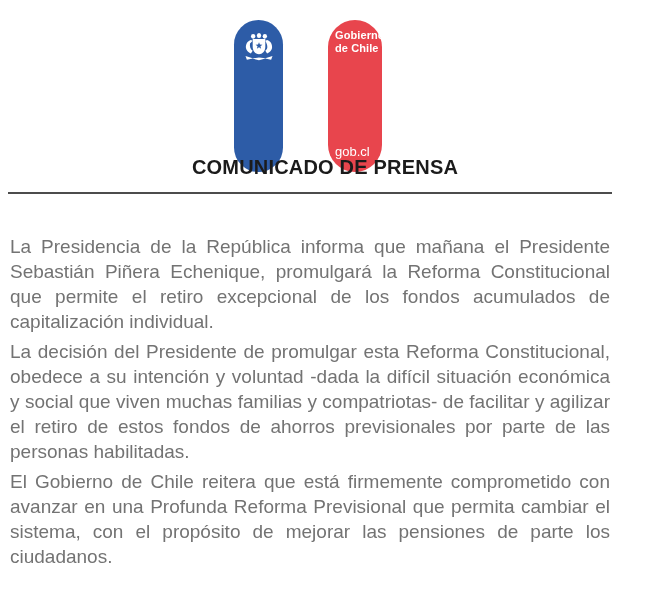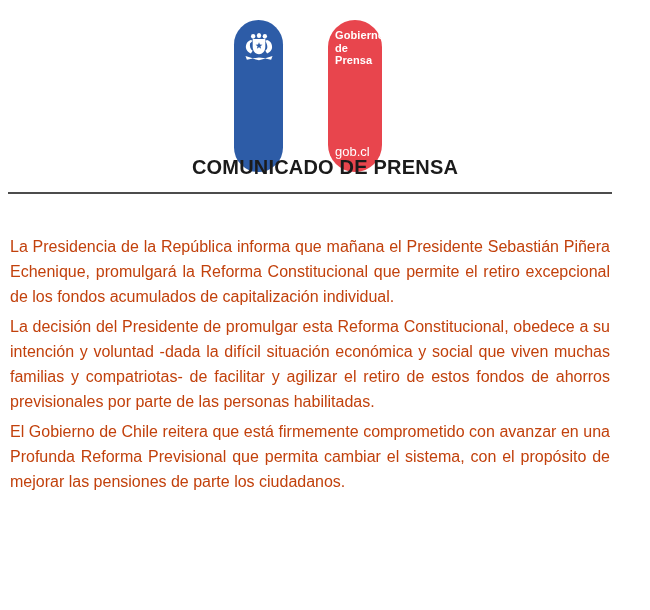--- a/index.html
+++ b/index.html
@@ -79,23 +79,23 @@
     height: 2px;
     background: #4c4c4c;
   }
 
   
   .content {
     position: absolute;
     top: 234px;
     left: 10px;
     width: 600px;
-    font-size: 16px;
+    font-size: 19px;
     line-height: 25px;
-    color: #c2410c;
+    color: #737373;
     text-align: justify;
   }
   .content p {
     margin: 0 0 5px 0;
   }
 
   
   .footer {
     position: absolute;
     top: 512px;
@@ -131,21 +131,21 @@
         <path d="M29 8 L27 9 C30.5 15.5 29.5 18.5 27 20 L29 23 C32 22 34 20 34.5 17 C35 13 33 9 29 8 Z" fill="#ffffff"></path>
 
         <path d="M5 26 L13 28.5 L20 27.5 L27 28.5 L35 26 L33.5 30 L27 28.8 L20 30.5 L13 28.8 L6.5 30 Z" fill="#ffffff"></path>
       </svg>
     </span>
   </div>
 
   <div class="flag flag-red" style="background-color: rgb(232, 69, 77);">
     <div class="wordmark">
       <span>Gobierno</span><br>
-      <span>de Prensa</span>
+      <span>de Chile</span>
     </div>
     <div class="gobcl">gob.cl</div>
   </div>
 
   <h1 class="title">COMUNICADO DE PRENSA</h1>
   <div class="divider"></div>
 
   <div class="content">
     <p>La Presidencia de la República informa que mañana el Presidente Sebastián Piñera Echenique, promulgará la Reforma Constitucional que permite el retiro excepcional de los fondos acumulados de capitalización individual.</p>
     <p>La decisión del Presidente de promulgar esta Reforma Constitucional, obedece a su intención y voluntad -dada la difícil situación económica y social que viven muchas familias y compatriotas- de facilitar y agilizar el retiro de estos fondos de ahorros previsionales por parte de las personas habilitadas.</p>

